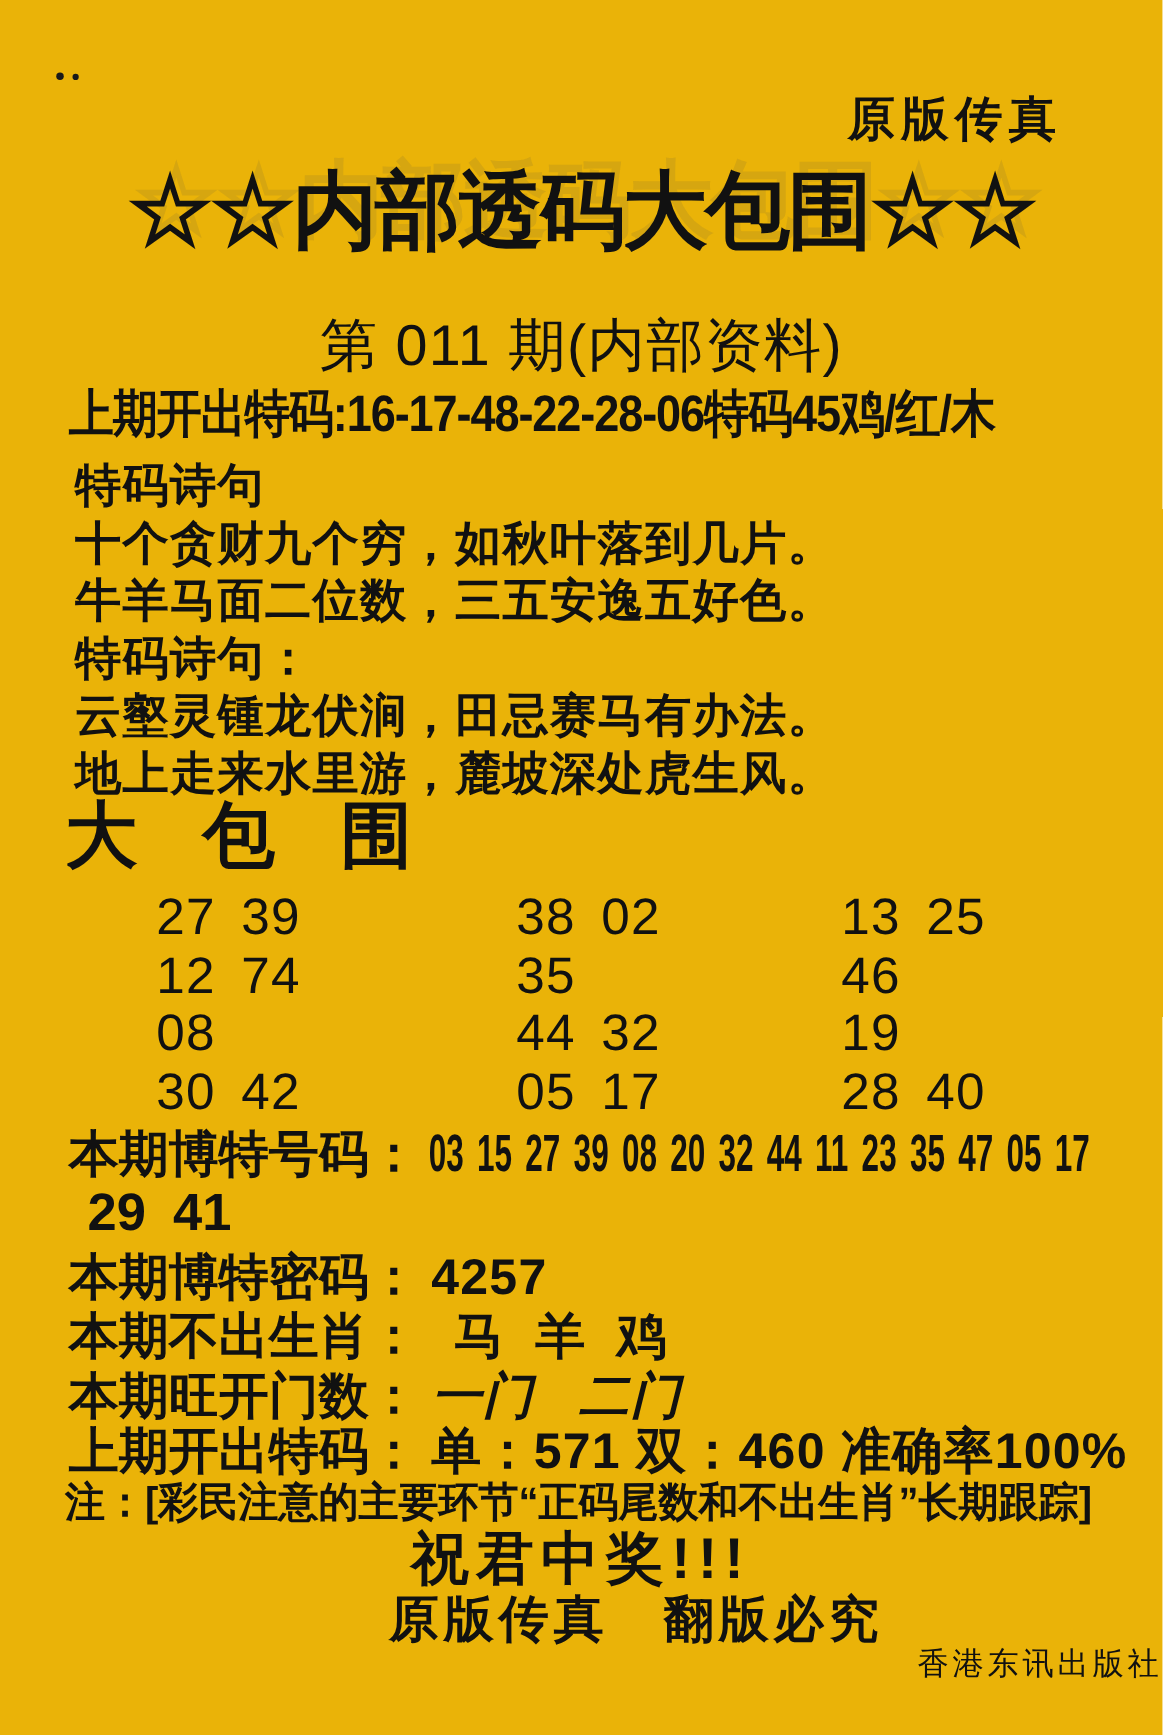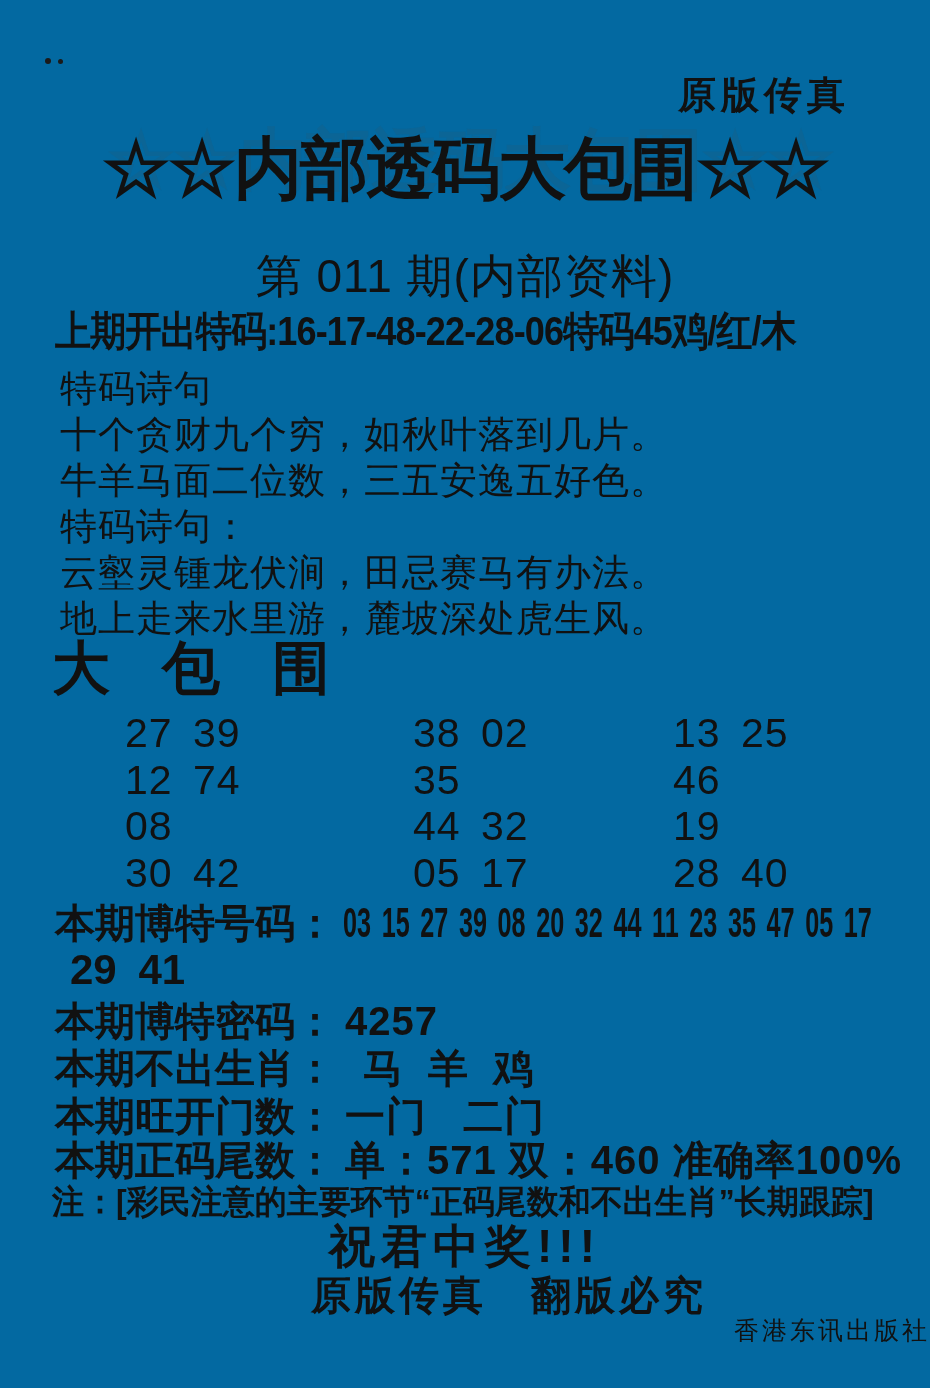--- a/index.html
+++ b/index.html
@@ -1,21 +1,21 @@
 <!DOCTYPE html>
 <html><head>
 <meta charset="utf-8">
 <style>
   html, body { margin: 0; padding: 0; background: #ffffff; }
   .page {
     position: relative;
     width: 930px;
     height: 1388px;
     margin: 0 auto;
-    background: #0369a1;
+    background: #eab308;
     color: #111;
     font-family: "Liberation Sans", sans-serif;
     overflow: hidden;
   }
   .abs { position: absolute; }
 
   .speck { position: absolute; background: #1a1a1a; border-radius: 50%; }
   .s1 { left: 45px; top: 58px; width: 6px; height: 6px; }
   .s2 { left: 58px; top: 59px; width: 5px; height: 5px; }
 
@@ -43,21 +43,21 @@
   .last-draw {
     top: 304px; left: 55px;
     font-size: 41px; font-weight: 700;
     letter-spacing: -1px;
     white-space: nowrap;
     transform: scaleX(0.88);
     transform-origin: left top;
   }
   .poems {
     top: 366px; left: 60px;
-    font-size: 37px; font-weight: 400;
+    font-size: 37px; font-weight: 700;
     line-height: 46px; letter-spacing: 1px;
     white-space: nowrap;
   }
   .encircle-title {
     top: 630px; left: 0; width: 100%;
     font-size: 58px; font-weight: 700;
     letter-spacing: 52px;
     text-indent: 52px;
     white-space: nowrap;
   }
@@ -86,21 +86,21 @@
     font-size: 42px; word-spacing: 6px; letter-spacing: 0px;
     transform: scaleX(0.60);
     transform-origin: left 70%;
     margin-left: 8px;
   }
   .bote-line2 { top: 946px; left: 70px; font-size: 42px; word-spacing: 10px; }
   .stat-password { top: 994px; }
   .stat-zodiac { top: 1041px; }
   .stat-zodiac .stat-value { word-spacing: 12px; margin-left: 28px; }
   .stat-doors { top: 1089px; }
-  .stat-doors .stat-value { word-spacing: 6px; }
+  .stat-doors .stat-value { word-spacing: 6px; font-style: italic; }
   .stat-tails { top: 1133px; }
 
   .note {
     top: 1180px; left: 52px;
     font-size: 33px; font-weight: 600;
     white-space: nowrap;
     transform: scaleX(0.97);
     transform-origin: left top;
   }
   .wish {
@@ -187,21 +187,21 @@
 
   <div class="stat-line stat-zodiac">
     <span class="stat-label">本期不出生肖：</span><span class="stat-value">马 羊 鸡</span>
   </div>
 
   <div class="stat-line stat-doors">
     <span class="stat-label">本期旺开门数：</span><span class="stat-value">一门  二门</span>
   </div>
 
   <div class="stat-line stat-tails">
-    <span class="stat-label">本期正码尾数：</span><span class="stat-value">单：571 双：460 准确率100%</span>
+    <span class="stat-label">上期开出特码：</span><span class="stat-value">单：571 双：460 准确率100%</span>
   </div>
 
   <div class="abs note">注：[彩民注意的主要环节“正码尾数和不出生肖”长期跟踪]</div>
 
   <div class="abs wish">祝君中奖!!!</div>
 
   <div class="abs copyright">原版传真　翻版必究</div>
 
   <div class="abs publisher">香港东讯出版社</div>
 

